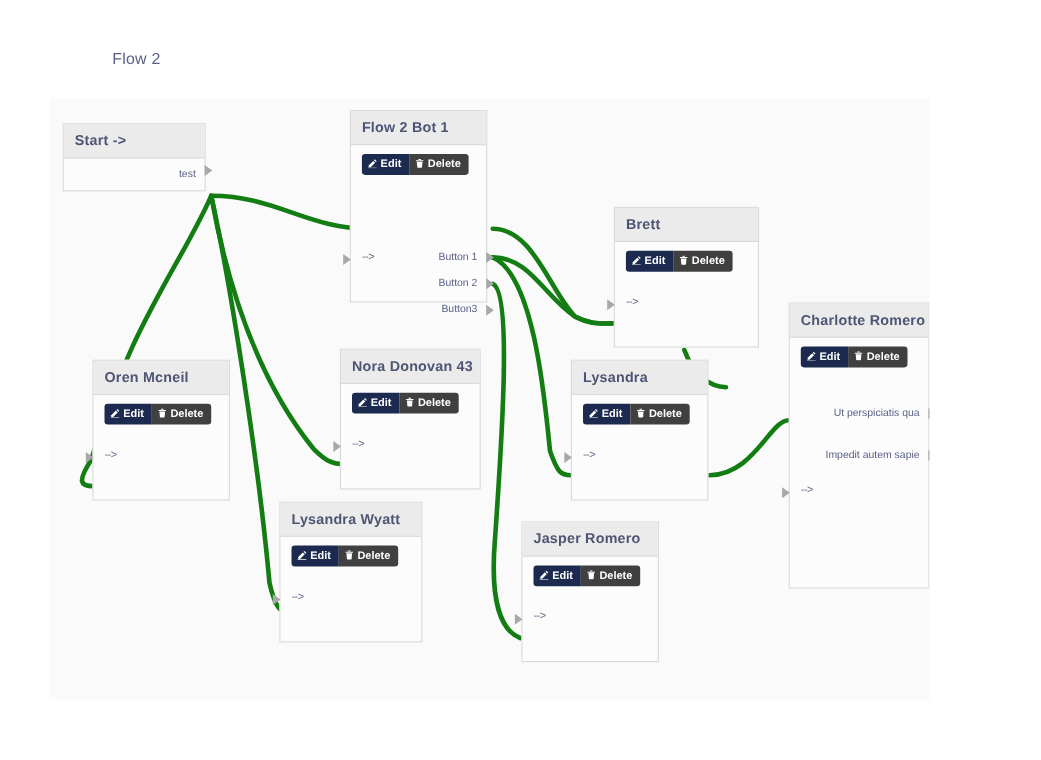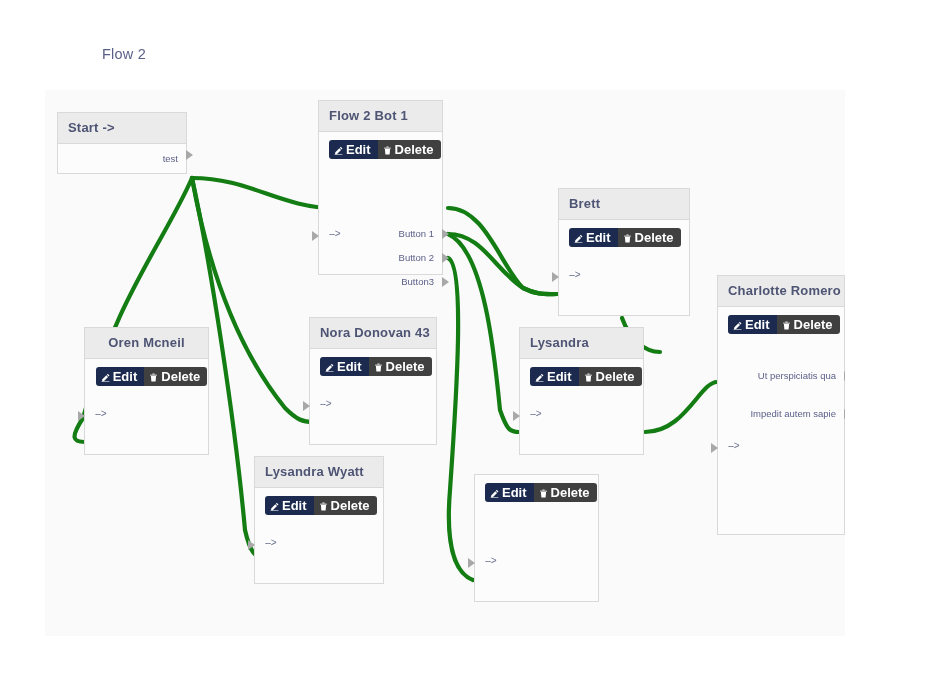--- a/index.html
+++ b/index.html
@@ -71,21 +71,21 @@
   .node-body {
     position: relative;
     padding: 8px 0 0 0;
   }
   .btn-row {
     padding: 0 0 0 10px;
     white-space: nowrap;
   }
   .btn {
     display: inline-block;
-    font-size: 13px;
+    font-size: 10px;
     font-weight: bold;
     color: #ffffff;
     padding: 4px 7px 4px 5px;
     vertical-align: top;
     line-height: 11px;
     cursor: pointer;
     white-space: nowrap;
   }
   .btn-edit {
     background: #1b2a4e;
@@ -206,21 +206,21 @@
                   <path fill="#ffffff" d="M6 1h4v1.6H6z"></path>
                 </svg><span>Delete</span></span></div>
           </div>
           <div class="in-port" style="left: 10px; top: 164px;">--&gt;</div>
           <div class="port-marker in" style="left: -7px; top: 167px;"></div>
           <div class="out-row port-label" style="top: 94px; width: 110px;">Ut perspiciatis qua</div>
           <div class="port-marker" style="right: -7px; top: 95px;"></div>
           <div class="out-row port-label" style="top: 132px; width: 110px;">Impedit autem sapie</div>
           <div class="port-marker" style="right: -7px; top: 133px;"></div>
         </div>
-        <div class="node" style="left: 39px; top: 237px; width: 125px; height: 128px; text-align: center;">
+        <div class="node" style="left: 39px; top: 237px; width: 125px; height: 128px;">
           <div class="node-header">Oren Mcneil</div>
           <div class="node-body">
             <div class="btn-row"><span class="btn btn-edit"><svg class="gi" width="9" height="9" viewBox="0 0 16 16">
                   <path fill="#ffffff" d="M1 15h14v1H1z"></path>
                   <path fill="#ffffff" d="M2 11.5l7.5-7.5 3 3L5 14.5H2z"></path>
                   <path fill="#ffffff" d="M10.5 3L12 1.5l3 3L13.5 6z"></path>
                 </svg><span>Edit</span></span><span class="btn btn-delete"><svg class="gi" width="9" height="9" viewBox="0 0 16 16">
                   <path fill="#ffffff" d="M2 3h12v1.6H2z"></path>
                   <path fill="#ffffff" d="M3.4 5.3h9.2l-.8 9.2a.9.9 0 0 1-.9.8H5.1a.9.9 0 0 1-.9-.8z"></path>
                   <path fill="#ffffff" d="M6 1h4v1.6H6z"></path>
@@ -271,20 +271,21 @@
                 </svg><span>Edit</span></span><span class="btn btn-delete"><svg class="gi" width="9" height="9" viewBox="0 0 16 16">
                   <path fill="#ffffff" d="M2 3h12v1.6H2z"></path>
                   <path fill="#ffffff" d="M3.4 5.3h9.2l-.8 9.2a.9.9 0 0 1-.9.8H5.1a.9.9 0 0 1-.9-.8z"></path>
                   <path fill="#ffffff" d="M6 1h4v1.6H6z"></path>
                 </svg><span>Delete</span></span></div>
           </div>
           <div class="in-port" style="left: 10px; top: 80px;">--&gt;</div>
           <div class="port-marker in" style="left: -7px; top: 83px;"></div>
         </div>
         <div class="node" style="left: 429px; top: 384px; width: 125px; height: 128px;">
+          <div class="node-header">Jasper Romero</div>
           <div class="node-body">
             <div class="btn-row"><span class="btn btn-edit"><svg class="gi" width="9" height="9" viewBox="0 0 16 16">
                   <path fill="#ffffff" d="M1 15h14v1H1z"></path>
                   <path fill="#ffffff" d="M2 11.5l7.5-7.5 3 3L5 14.5H2z"></path>
                   <path fill="#ffffff" d="M10.5 3L12 1.5l3 3L13.5 6z"></path>
                 </svg><span>Edit</span></span><span class="btn btn-delete"><svg class="gi" width="9" height="9" viewBox="0 0 16 16">
                   <path fill="#ffffff" d="M2 3h12v1.6H2z"></path>
                   <path fill="#ffffff" d="M3.4 5.3h9.2l-.8 9.2a.9.9 0 0 1-.9.8H5.1a.9.9 0 0 1-.9-.8z"></path>
                   <path fill="#ffffff" d="M6 1h4v1.6H6z"></path>
                 </svg><span>Delete</span></span></div>

